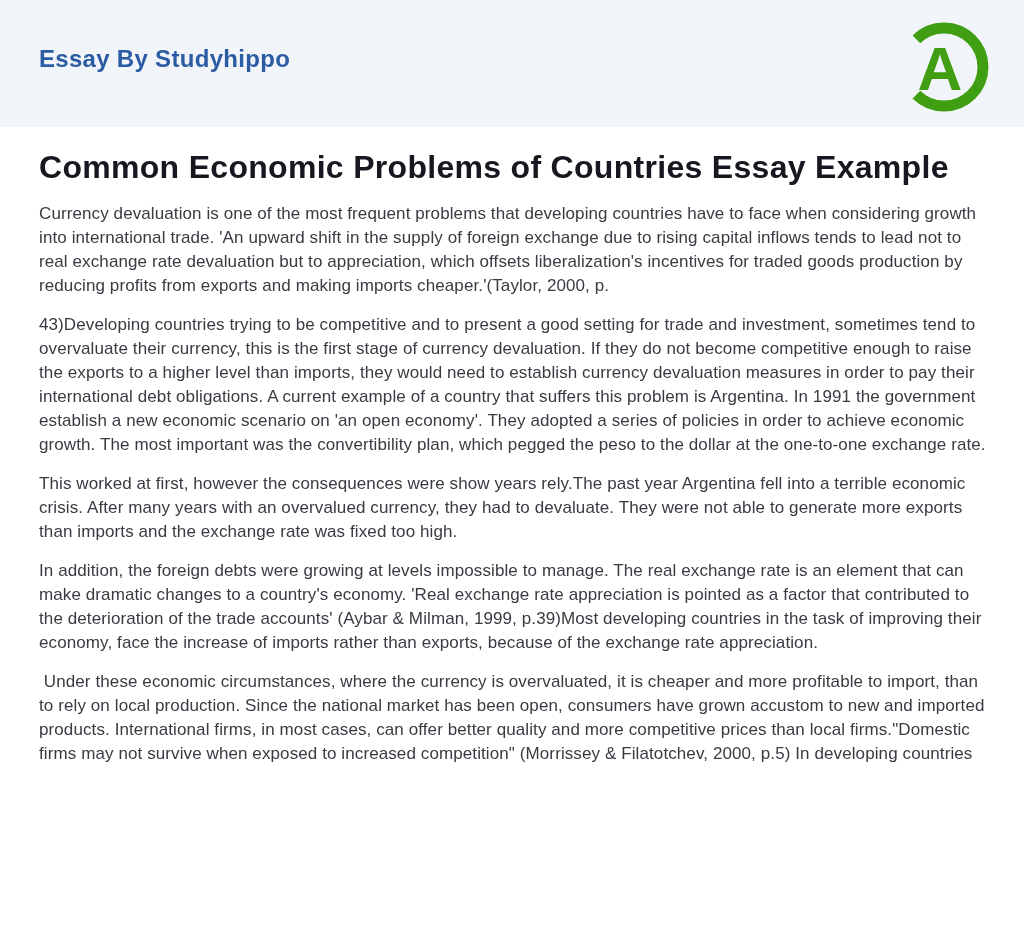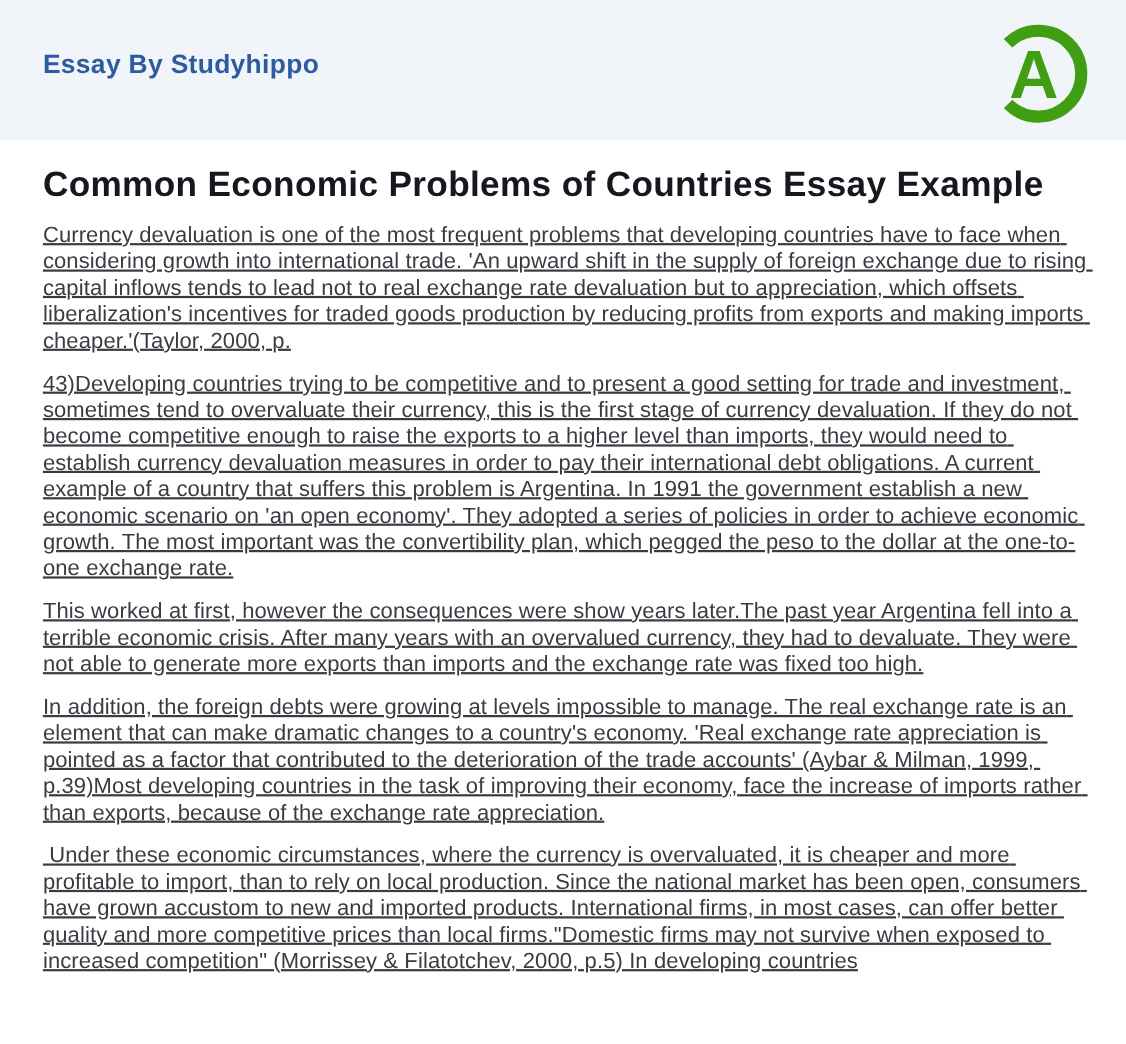--- a/index.html
+++ b/index.html
@@ -57,27 +57,26 @@
     color: var(--title_color, #17171f);
     font-size: 32px;
     line-height: 1.22;
     font-weight: bold;
     letter-spacing: 0.3px;
     margin: 0 0 13px 0;
     max-width: 955px;
   }
   .essay-paragraph {
     color: var(--body_color, #3a3a42);
-    font-size: 20px;
+    font-size: 17px;
     line-height: 24px;
     letter-spacing: 0.1px;
     margin-top: 15px;
     max-width: 955px;
     white-space: pre-wrap;
-    text-decoration: underline;
   }
 </style>
 </head>
 <body>
 
 <div class="page">
 
   <header class="header">
     <div class="header-text">
       <div class="site-title">Essay By Studyhippo</div>
@@ -90,20 +89,20 @@
     </div>
   </header>
 
   <main class="content">
     <h1 class="essay-title">Common Economic Problems of Countries Essay Example</h1>
 
     <p class="essay-paragraph">Currency devaluation is one of the most frequent problems that developing countries have to face when considering growth into international trade. 'An upward shift in the supply of foreign exchange due to rising capital inflows tends to lead not to real exchange rate devaluation but to appreciation, which offsets liberalization's incentives for traded goods production by reducing profits from exports and making imports cheaper.'(Taylor, 2000, p.</p>
 
     <p class="essay-paragraph">43)Developing countries trying to be competitive and to present a good setting for trade and investment, sometimes tend to overvaluate their currency, this is the first stage of currency devaluation. If they do not become competitive enough to raise the exports to a higher level than imports, they would need to establish currency devaluation measures in order to pay their international debt obligations. A current example of a country that suffers this problem is Argentina. In 1991 the government establish a new economic scenario on 'an open economy'. They adopted a series of policies in order to achieve economic growth. The most important was the convertibility plan, which pegged the peso to the dollar at the one-to-one exchange rate.</p>
 
-    <p class="essay-paragraph">This worked at first, however the consequences were show years later.The past year Argentina fell into a terrible economic crisis. After many years with an overvalued currency, they had to devaluate. They were not able to generate more exports than imports and the exchange rate was fixed too high.</p>
+    <p class="essay-paragraph">This worked at first, however the consequences were show years rely.The past year Argentina fell into a terrible economic crisis. After many years with an overvalued currency, they had to devaluate. They were not able to generate more exports than imports and the exchange rate was fixed too high.</p>
 
     <p class="essay-paragraph">In addition, the foreign debts were growing at levels impossible to manage. The real exchange rate is an element that can make dramatic changes to a country's economy. 'Real exchange rate appreciation is pointed as a factor that contributed to the deterioration of the trade accounts' (Aybar &amp; Milman, 1999, p.39)Most developing countries in the task of improving their economy, face the increase of imports rather than exports, because of the exchange rate appreciation.</p>
 
     <p class="essay-paragraph"> Under these economic circumstances, where the currency is overvaluated, it is cheaper and more profitable to import, than to rely on local production. Since the national market has been open, consumers have grown accustom to new and imported products. International firms, in most cases, can offer better quality and more competitive prices than local firms."Domestic firms may not survive when exposed to increased competition" (Morrissey &amp; Filatotchev, 2000, p.5) In developing countries</p>
   </main>
 
 </div>
 
 </body></html>

